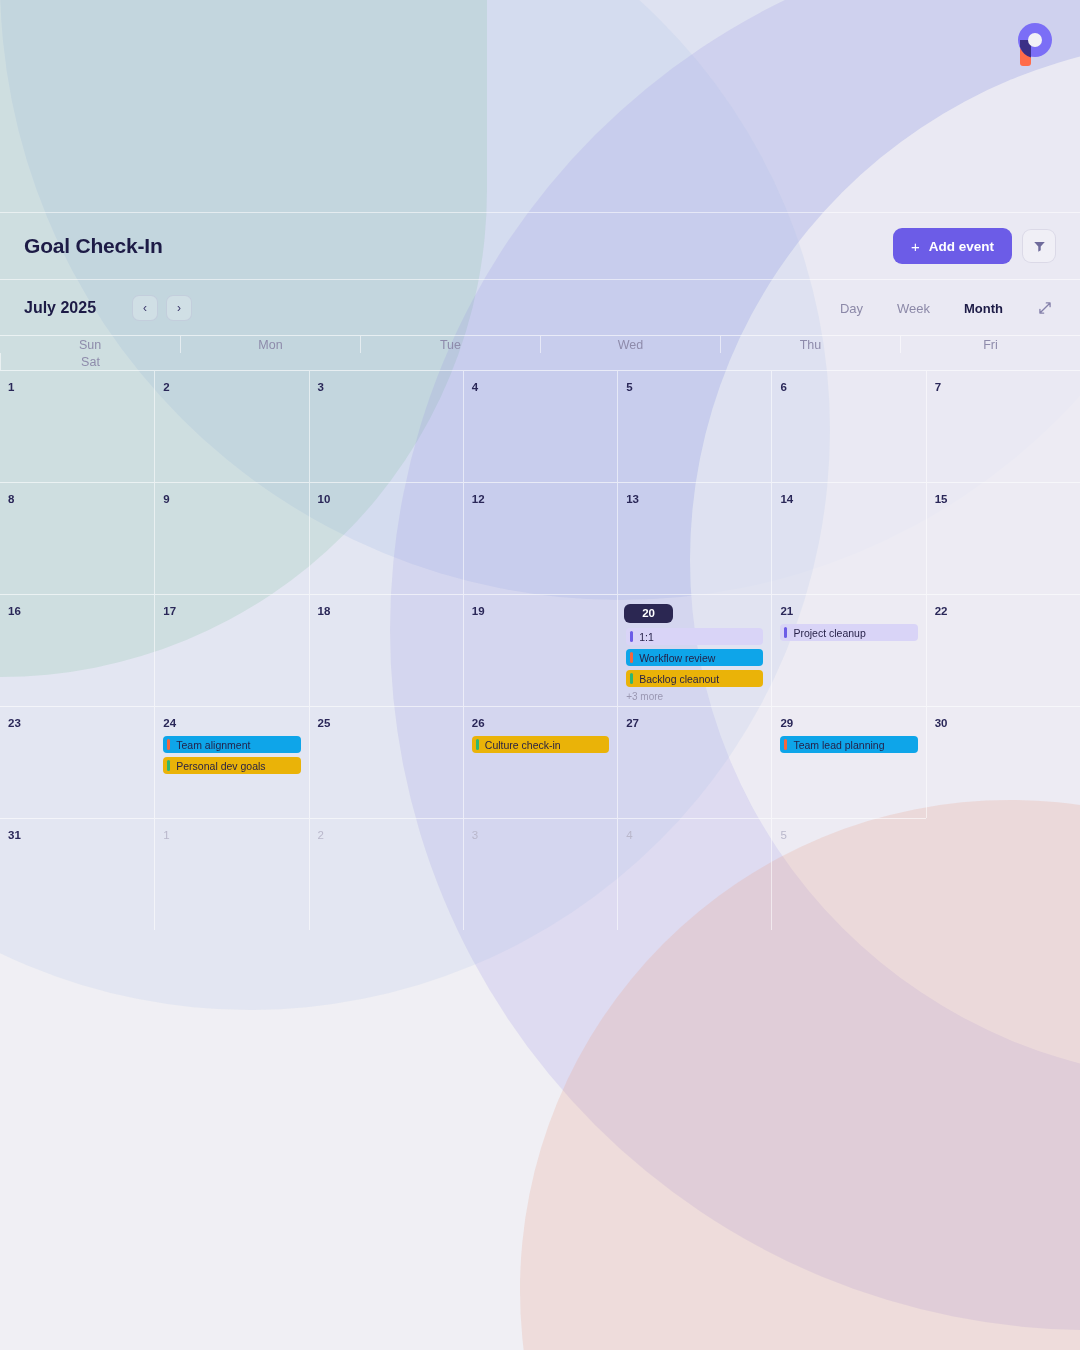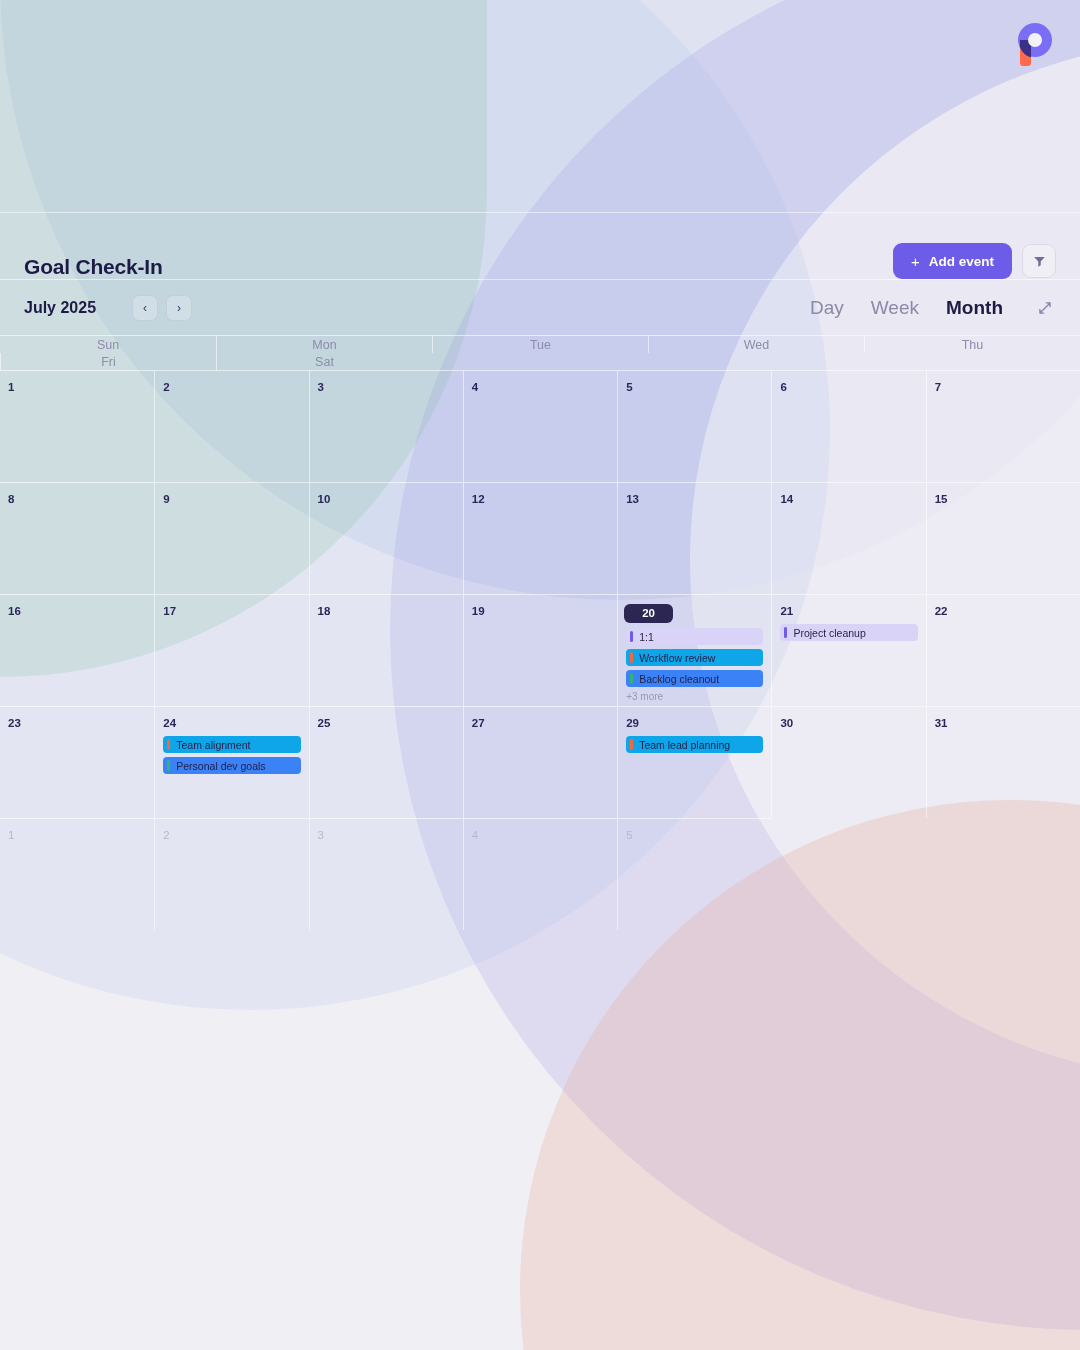--- a/index.html
+++ b/index.html
@@ -43,21 +43,21 @@
   
   .page-header {
     position: absolute;
     top: 212px;
     left: 0;
     width: 1080px;
     height: 68px;
     border-top: 1px solid rgba(255,255,255,0.55);
     border-bottom: 1px solid rgba(255,255,255,0.55);
     display: flex;
-    align-items: flex-end;
+    align-items: center;
     padding: 0 24px;
   }
   .page-title {
     font-size: 21px;
     font-weight: 700;
     color: #1d1b46;
     letter-spacing: -0.2px;
   }
   .header-actions {
     margin-left: auto;
@@ -133,23 +133,24 @@
     cursor: pointer;
     font-family: "Liberation Sans", sans-serif;
   }
   .view-group {
     margin-left: auto;
     display: flex;
     align-items: center;
     gap: 27px;
   }
   .view-opt {
-    font-size: 19px;
+    font-size: 13px;
     color: #8c89a8;
     cursor: pointer;
+    margin-left: 7px;
   }
   .view-opt.active {
     color: #1d1b46;
     font-weight: 700;
   }
   .expand-btn {
     width: 22px;
     height: 22px;
     display: flex;
     align-items: center;
@@ -159,21 +160,21 @@
   }
 
   
   .weekday-row {
     position: absolute;
     top: 335px;
     left: 0;
     width: 1080px;
     height: 35px;
     display: grid;
-    grid-template-columns: repeat(5, 1fr);
+    grid-template-columns: repeat(6, 1fr);
     border-top: 1px solid rgba(255,255,255,0.6);
   }
   .weekday {
     display: flex;
     align-items: center;
     justify-content: center;
     font-size: 12.5px;
     color: #8e8bab;
     border-left: 1px solid rgba(255,255,255,0.55);
   }
@@ -241,21 +242,21 @@
     width: 3px;
     height: 11px;
     border-radius: 2px;
     flex: 0 0 3px;
     margin-left: 4px;
   }
   .event.purple { background: #d9d4f7; }
   .event.purple .bar { background: #6c5ce7; }
   .event.orange { background: #0ea5e9; }
   .event.orange .bar { background: #f4673f; }
-  .event.green  { background: #3b82f6; }
+  .event.green  { background: #eab308; }
   .event.green  .bar { background: #2fb673; }
 
   .more-link {
     font-size: 10px;
     color: #9a97b2;
     margin-top: 1px;
     cursor: pointer;
   }
 </style>
 </head>
@@ -415,20 +416,27 @@
         </div>
         <div class="event green">
           <span class="bar"></span>
           <span>Personal dev goals</span>
         </div>
       </div>
       <div class="day-cell">
         <span class="day-num">25</span>
       </div>
       <div class="day-cell">
+        <span class="day-num">26</span>
+        <div class="event green">
+          <span class="bar"></span>
+          <span>Culture check-in</span>
+        </div>
+      </div>
+      <div class="day-cell">
         <span class="day-num">27</span>
       </div>
       <div class="day-cell">
         <span class="day-num">29</span>
         <div class="event orange">
           <span class="bar"></span>
           <span>Team lead planning</span>
         </div>
       </div>
       <div class="day-cell">

